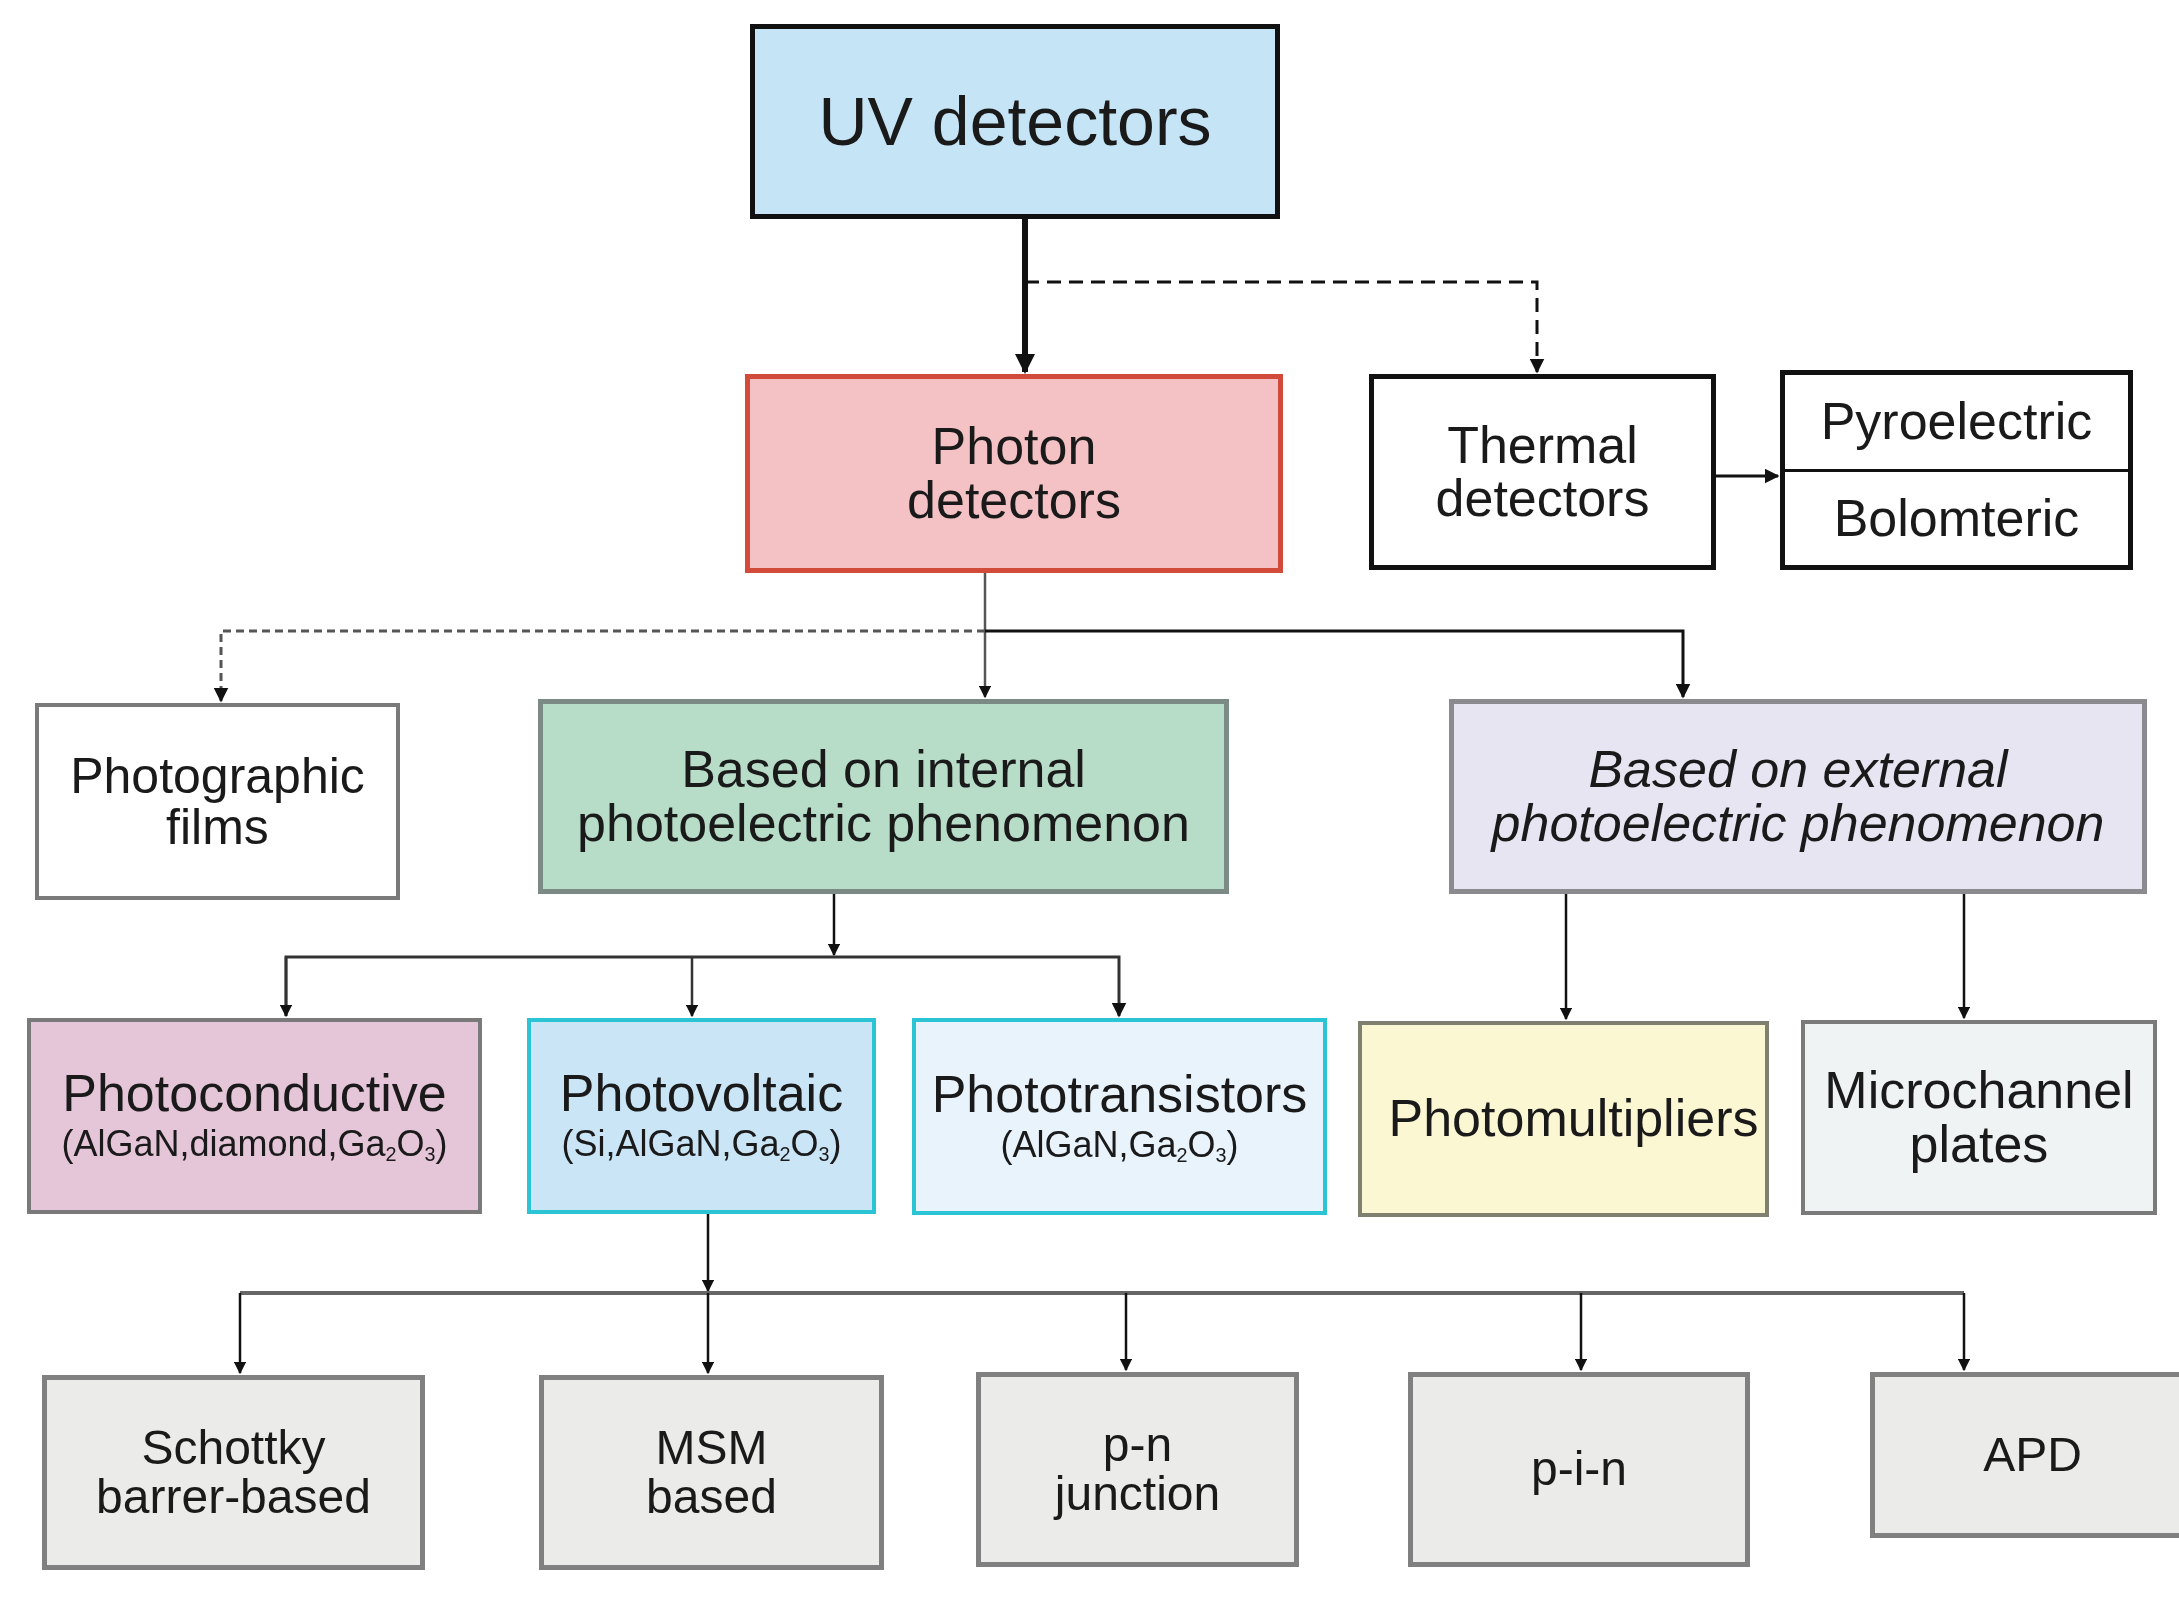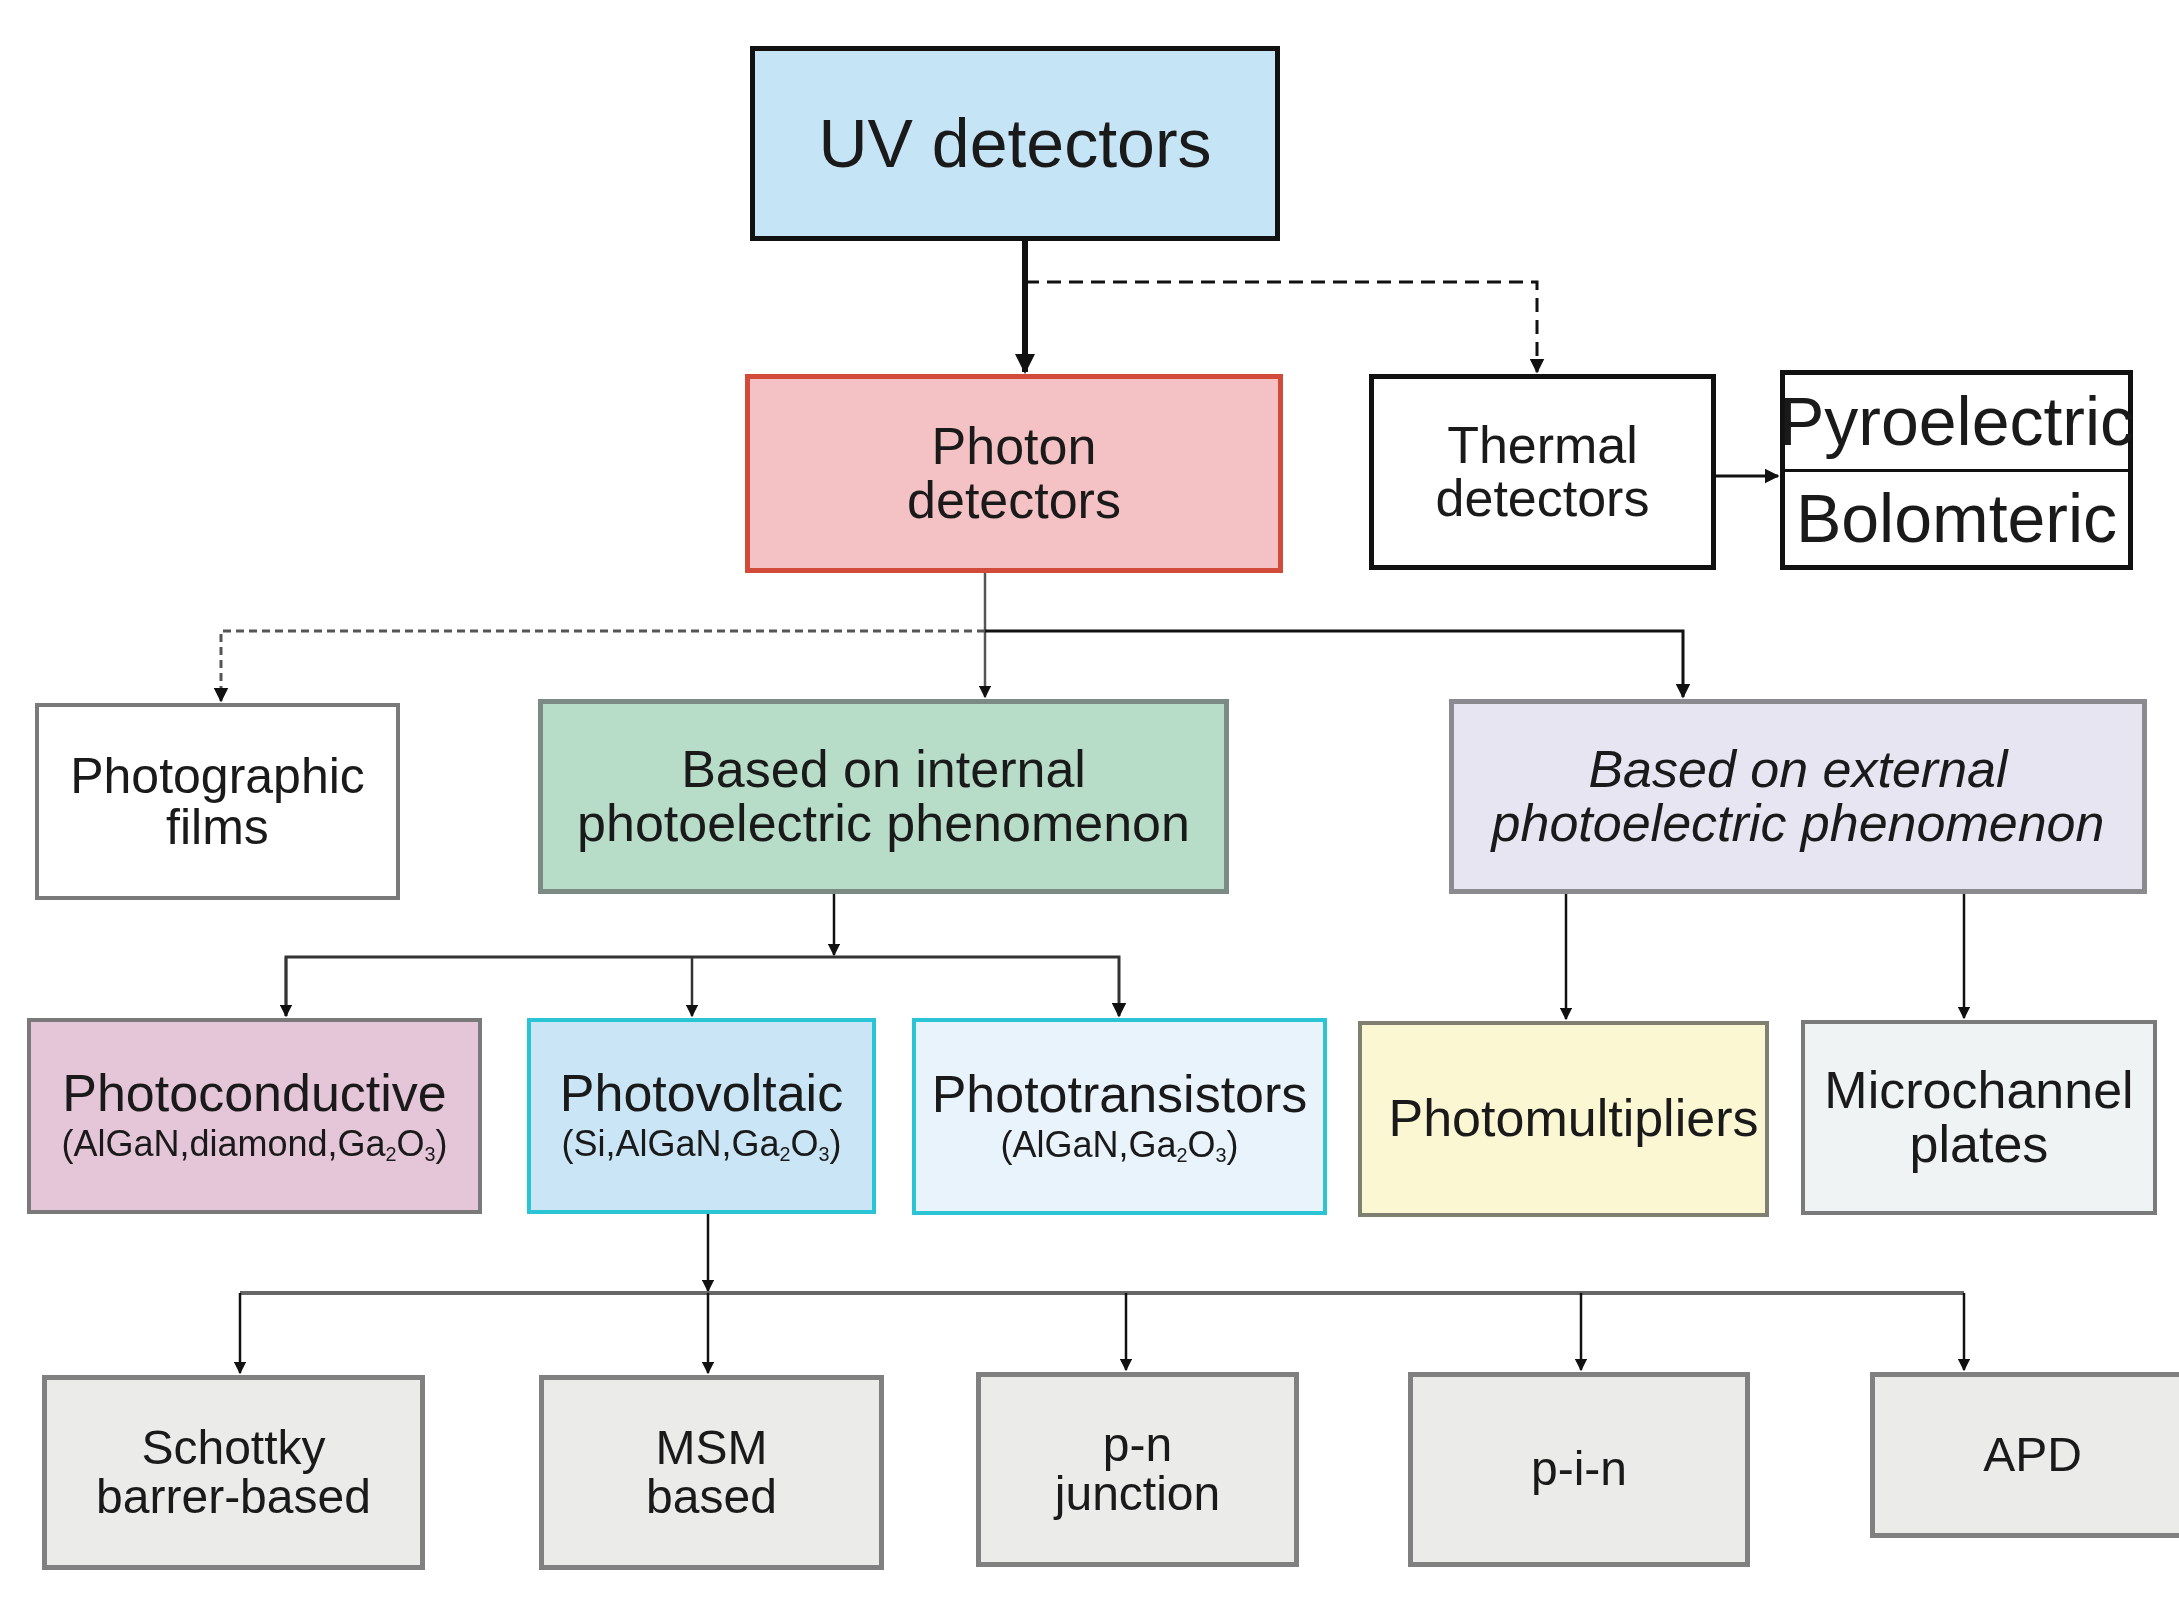--- a/index.html
+++ b/index.html
@@ -4,24 +4,24 @@
 <style>
   html, body { margin: 0; padding: 0; background: #ffffff; }
   body { width: 2179px; height: 1606px; position: relative; overflow: hidden;
          font-family: "Liberation Sans", sans-serif; color: #1a1a1a; }
   svg#wires { position: absolute; left: 0; top: 0; width: 2179px; height: 1606px; }
   .node { position: absolute; box-sizing: border-box; display: flex; flex-direction: column;
           align-items: center; justify-content: center; text-align: center; line-height: 1.02; }
   .node .t { display: block; white-space: pre-line; }
   .node .s { display: block; font-size: 36px; margin-top: 6px; white-space: nowrap; }
   .node sub { font-size: 0.55em; vertical-align: -0.25em; }
-  #n-uv { left: 750px; top: 24px; width: 530px; height: 195px; background: #c5e4f6; border: 5px solid #111; font-size: 68px; margin-top: 22px; }
+  #n-uv { left: 750px; top: 24px; width: 530px; height: 195px; background: #c5e4f6; border: 5px solid #111; font-size: 68px; }
   #n-photon { left: 745px; top: 374px; width: 538px; height: 199px; background: #f4c2c4; border: 5px solid #d24b3a; font-size: 52px; }
   #n-thermal { left: 1369px; top: 374px; width: 347px; height: 196px; background: #fff; border: 5px solid #111; font-size: 52px; }
-  #n-pyro { left: 1780px; top: 370px; width: 353px; height: 200px; background: #fff; border: 5px solid #111; font-size: 68px; justify-content: stretch; }
+  #n-pyro { left: 1780px; top: 370px; width: 353px; height: 200px; background: #fff; border: 5px solid #111; font-size: 52px; justify-content: stretch; }
   #n-pyro .half { flex: 1; width: 100%; display: flex; align-items: center; justify-content: center; }
   #n-pyro .half + .half { border-top: 3px solid #111; }
   #n-photo { left: 35px; top: 703px; width: 365px; height: 197px; background: #fff; border: 4px solid #7a7a7a; font-size: 50px; }
   #n-internal { left: 538px; top: 699px; width: 691px; height: 195px; background: #b7dcc8; border: 5px solid #7b8a84; font-size: 52px; }
   #n-external { left: 1449px; top: 699px; width: 698px; height: 195px; background: #e7e5f1; border: 5px solid #8a8a8f; font-size: 52px; font-style: italic; }
   #n-pc { left: 27px; top: 1018px; width: 455px; height: 196px; background: #e5c5d8; border: 4px solid #7a7a7a; font-size: 52px; }
   #n-pv { left: 527px; top: 1018px; width: 349px; height: 196px; background: #c9e5f6; border: 4px solid #2ac4d4; font-size: 52px; }
   #n-pt { left: 912px; top: 1018px; width: 415px; height: 197px; background: #e9f3fb; border: 4px solid #2ac4d4; font-size: 52px; }
   #n-pm { left: 1358px; top: 1021px; width: 411px; height: 196px; background: #fbf7d2; border: 4px solid #808070; font-size: 52px; padding-left: 20px; }
   #n-mcp { left: 1801px; top: 1020px; width: 356px; height: 195px; background: #eff3f4; border: 4px solid #7a7a7a; font-size: 52px; }

